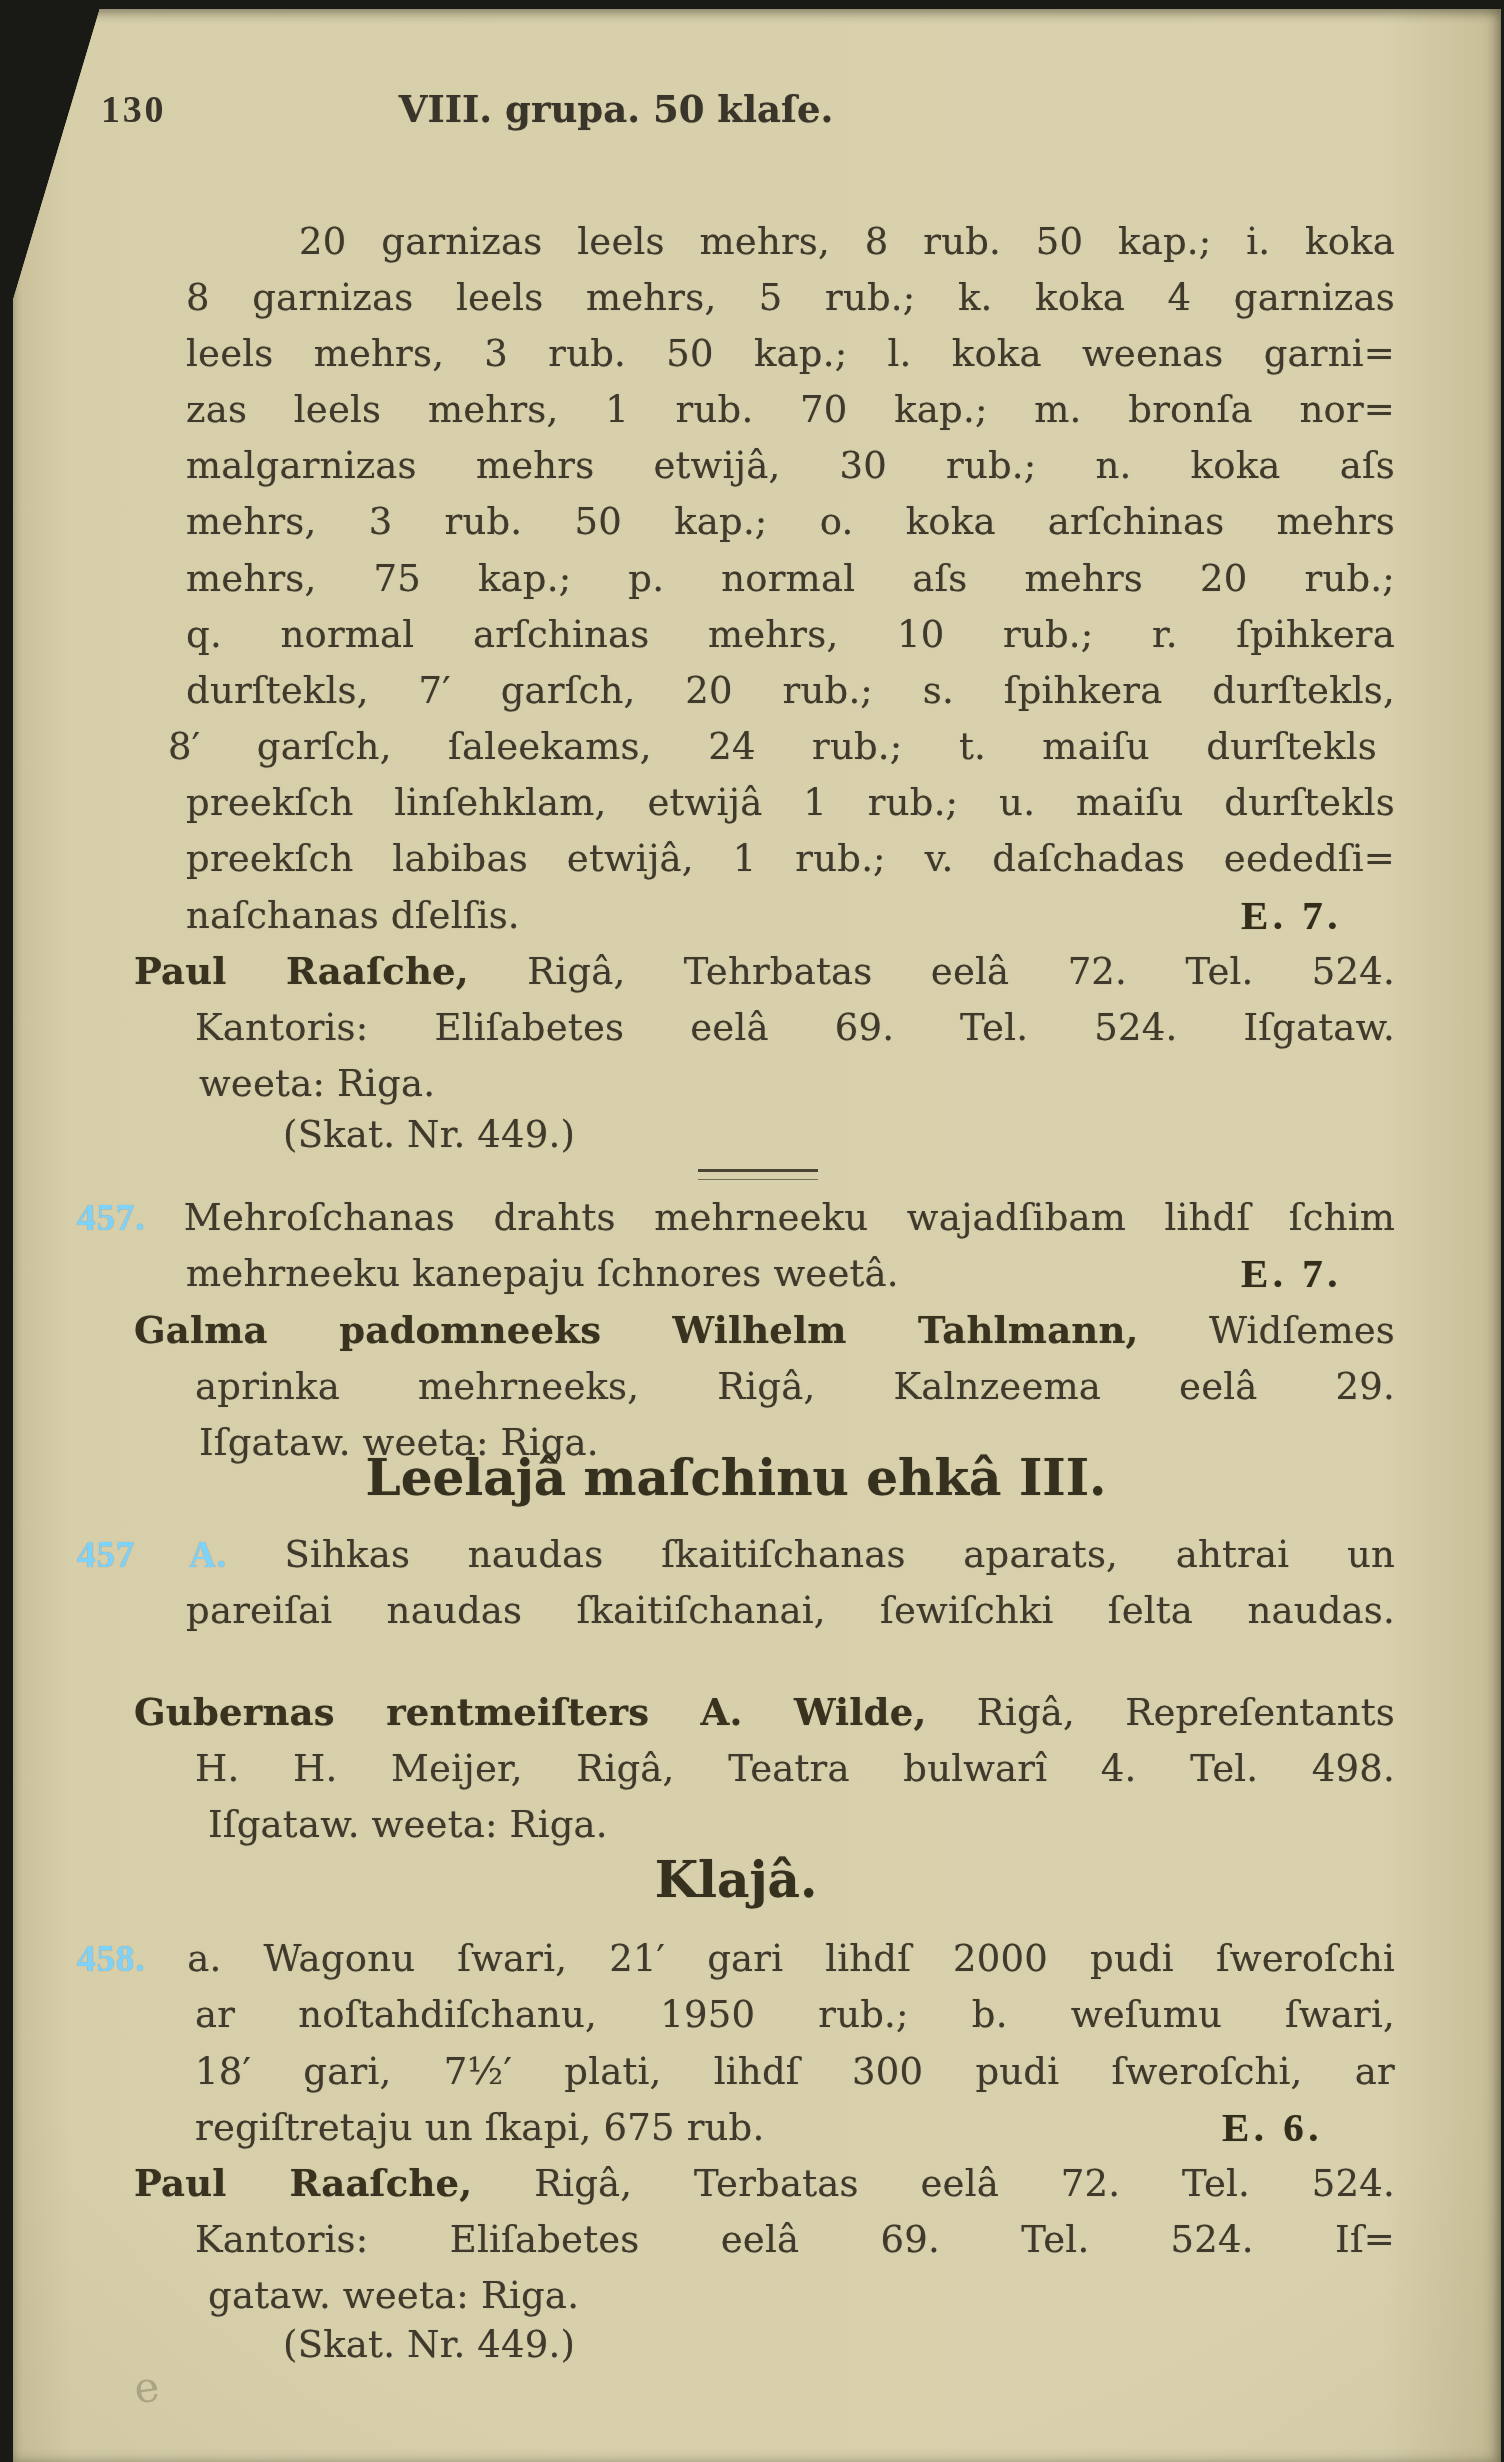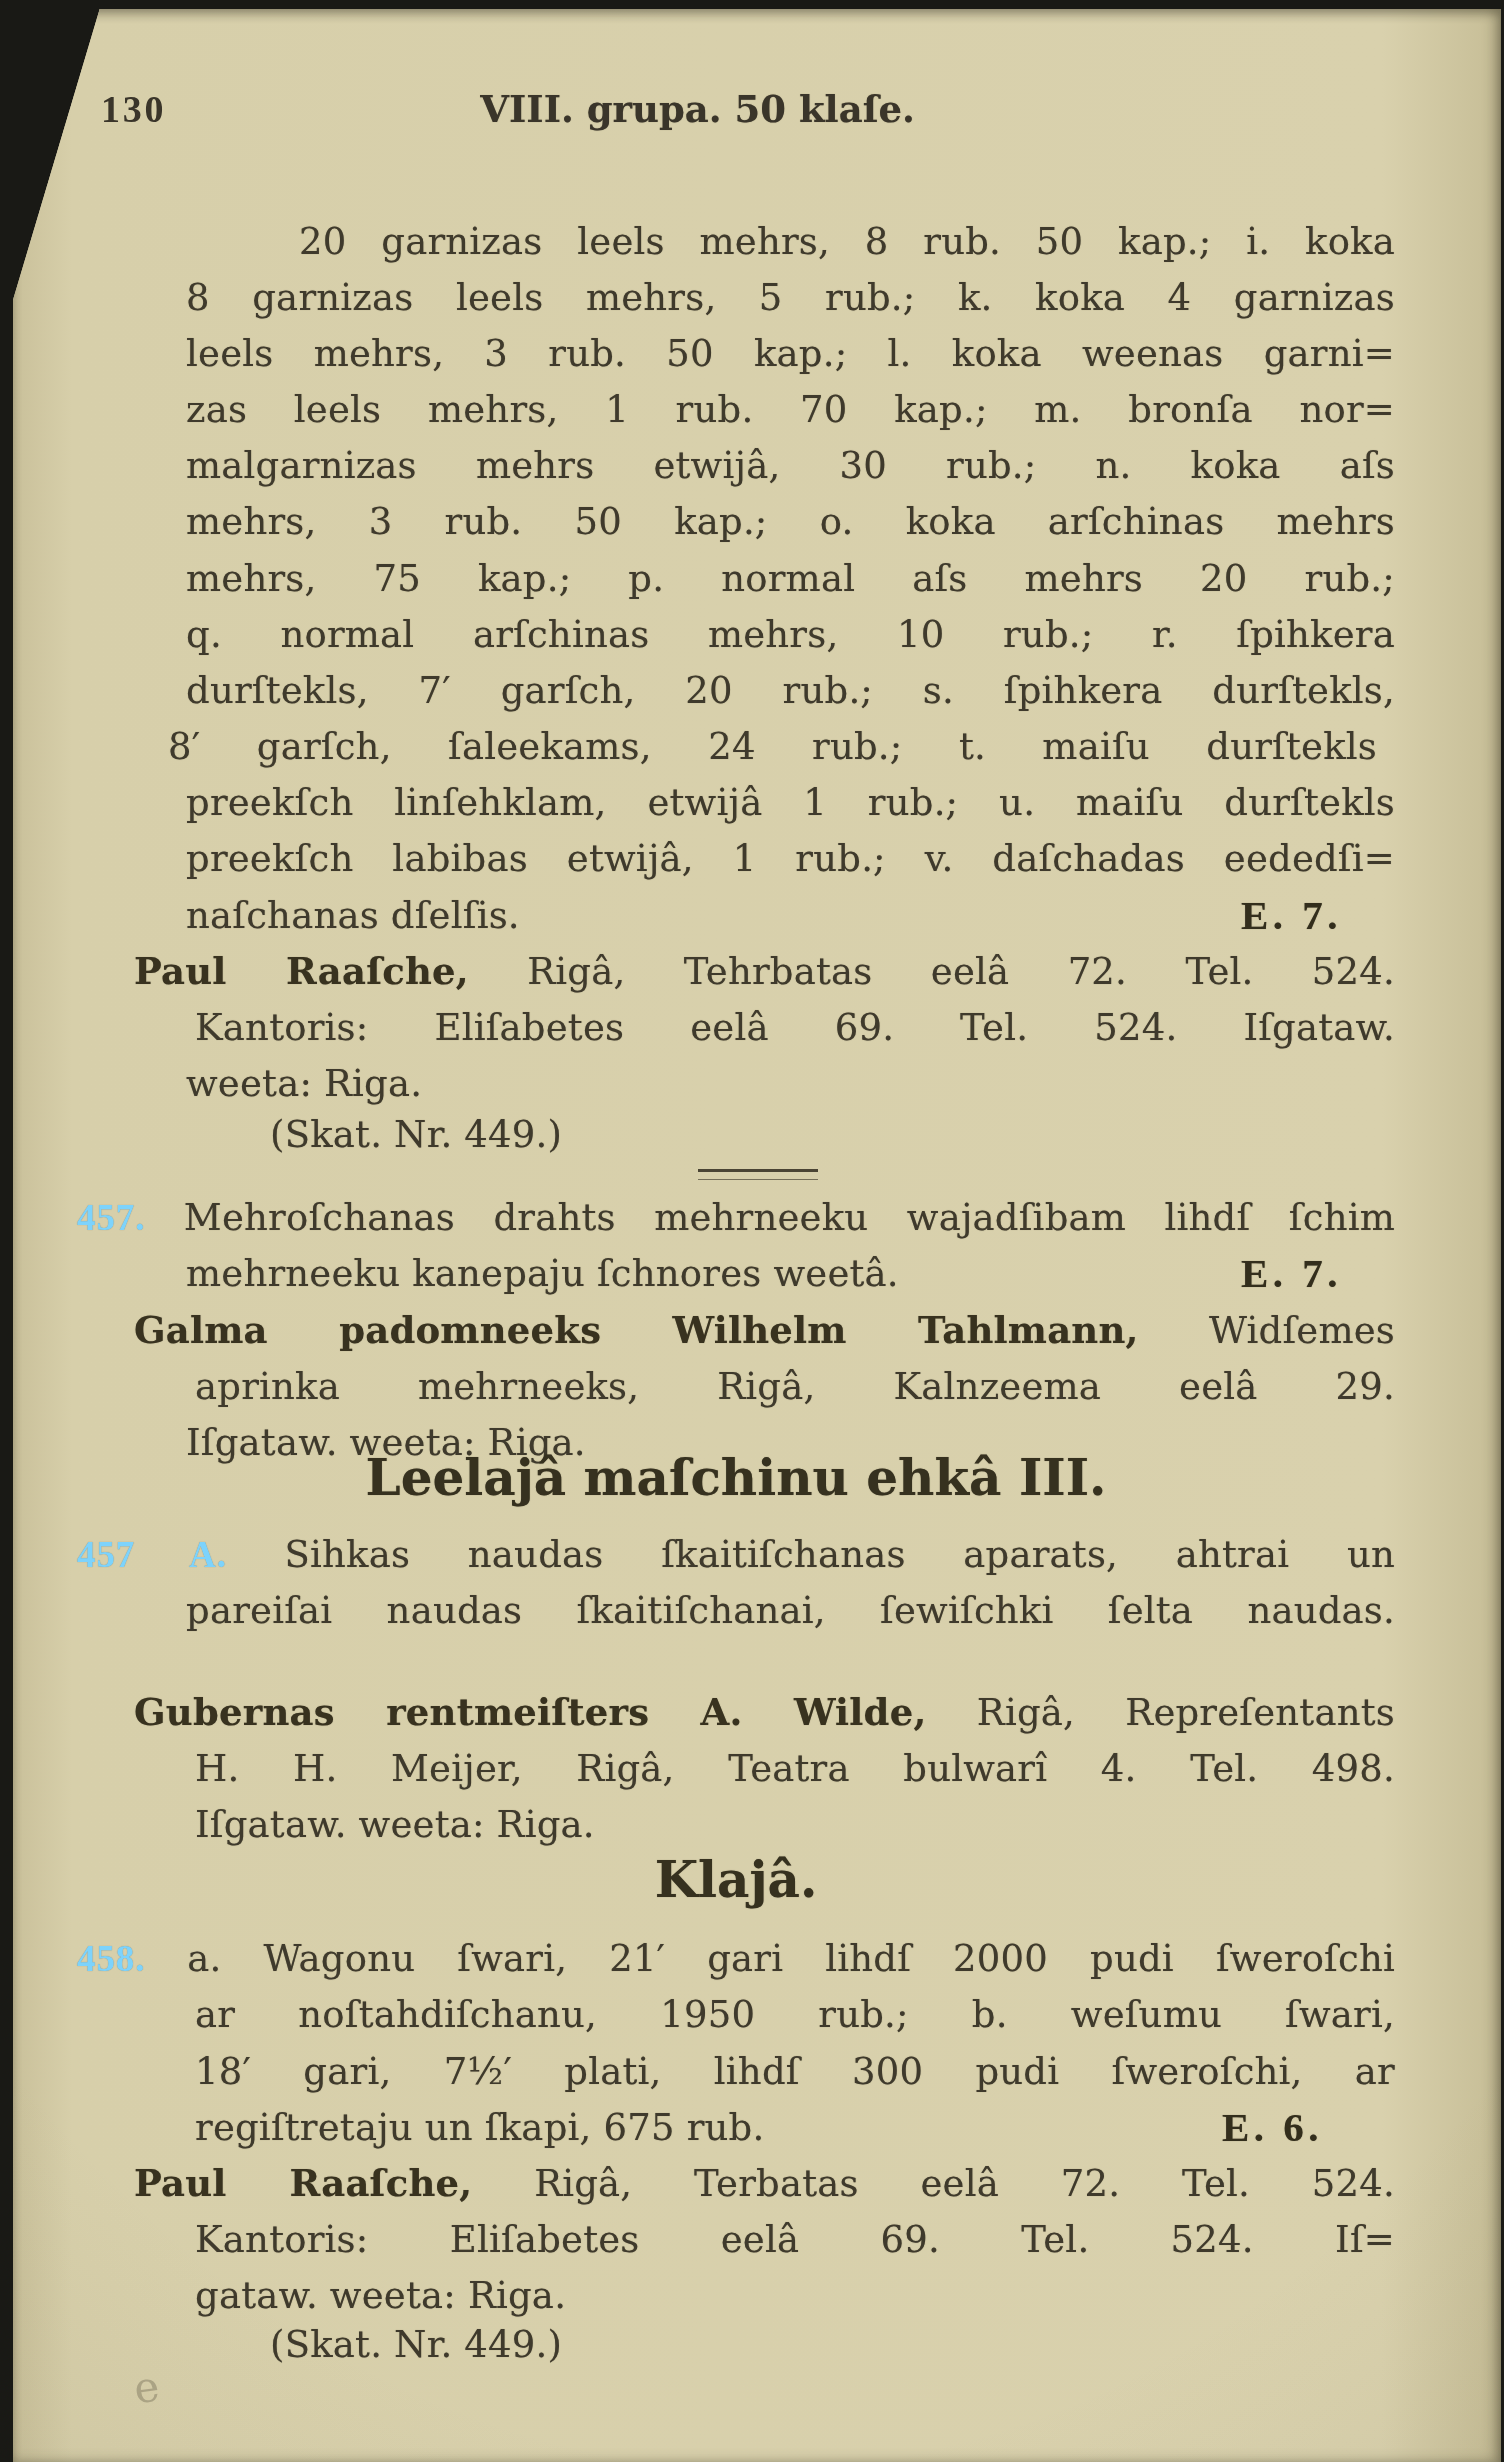--- a/index.html
+++ b/index.html
@@ -24,21 +24,21 @@
   .ln{
     position:absolute;
     font-size:37px;
     line-height:51px;
     white-space:normal;
     text-align:justify;
     text-align-last:justify;
     text-shadow:0 0 0.9px rgba(62,55,38,.45);
     letter-spacing:0.2px;
   }
-  .ln.left{text-align:right;text-align-last:left;}
+  .ln.left{text-align:right;text-align-last:left;margin-left:13px;}
   .flexline{display:flex;justify-content:space-between;align-items:flex-start;text-align:left;text-align-last:left;}
   .bold{font-weight:700;color:#38321f;}
   .num{font-family:"Liberation Serif", serif;font-weight:700;color:#7dd3fc;letter-spacing:0.9px;}
   .sig{
     font-family:"Liberation Serif", serif;
     font-weight:700;font-size:41px;letter-spacing:4.5px;color:#332e1c;
     text-shadow:0 0 0.9px rgba(50,44,28,.5);
   }
   .sigline{text-align:right;text-align-last:right;}
   .heading{
@@ -47,21 +47,21 @@
     font-size:50px;font-weight:700;color:#36311f;
     text-shadow:0 0 0.9px rgba(50,44,28,.5);
   }
   .pagenum{
     position:absolute;left:101px;top:87px;
     font-family:"Liberation Serif", serif;
     font-size:38px;font-weight:700;letter-spacing:2.7px;color:#3a352a;
   }
   .runhead{
     position:absolute;left:317px;top:87px;width:598px;
-    text-align:right;font-size:37px;font-weight:700;color:#3a352a;
+    text-align:center;font-size:37px;font-weight:700;color:#3a352a;
     text-shadow:0 0 0.9px rgba(62,55,38,.45);
   }
   .rule{
     position:absolute;left:698px;top:1169px;width:120px;height:7.2px;
     border-top:3.6px solid #4a4434;border-bottom:1.8px solid rgba(74,68,52,.7);
   }
   .pencil{
     position:absolute;left:134px;top:2363px;
     font-size:42px;color:#6f6852;opacity:.4;transform:rotate(-8deg);
   }

